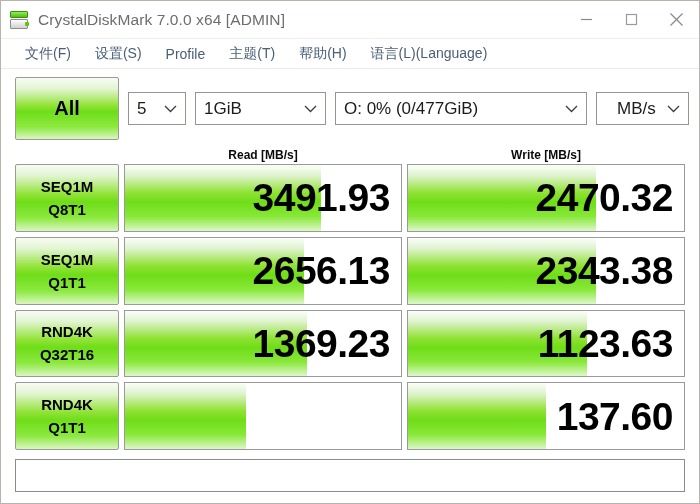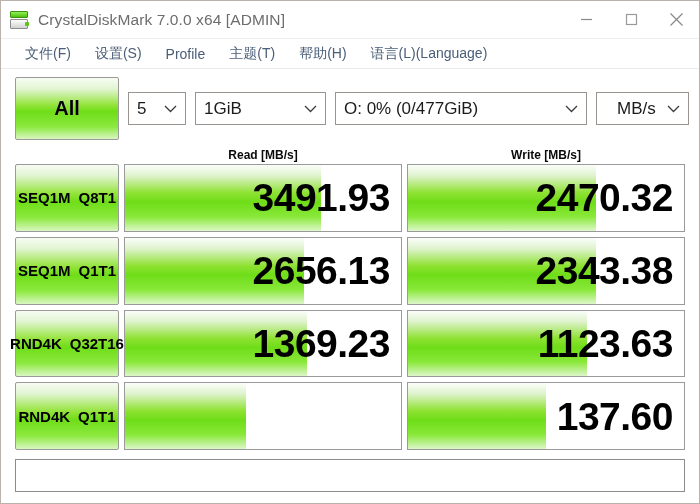--- a/index.html
+++ b/index.html
@@ -202,21 +202,21 @@
     border: 1px solid #9a9a9a;
     border-radius: 2px;
     background: linear-gradient(to bottom,
         #f7fcf3 0%,
         #e2f5d2 16%,
         #92e338 44%,
         #6fdd18 56%,
         #8ce93f 80%,
         #d9f6c1 100%);
     display: flex;
-    flex-direction: row;
+    flex-direction: column;
     align-items: center;
     justify-content: center;
     gap: 8px;
     color: #000000;
   }
   .test-label .t1,
   .test-label .t2 {
     font-size: 15px;
     font-weight: bold;
     line-height: 1;

